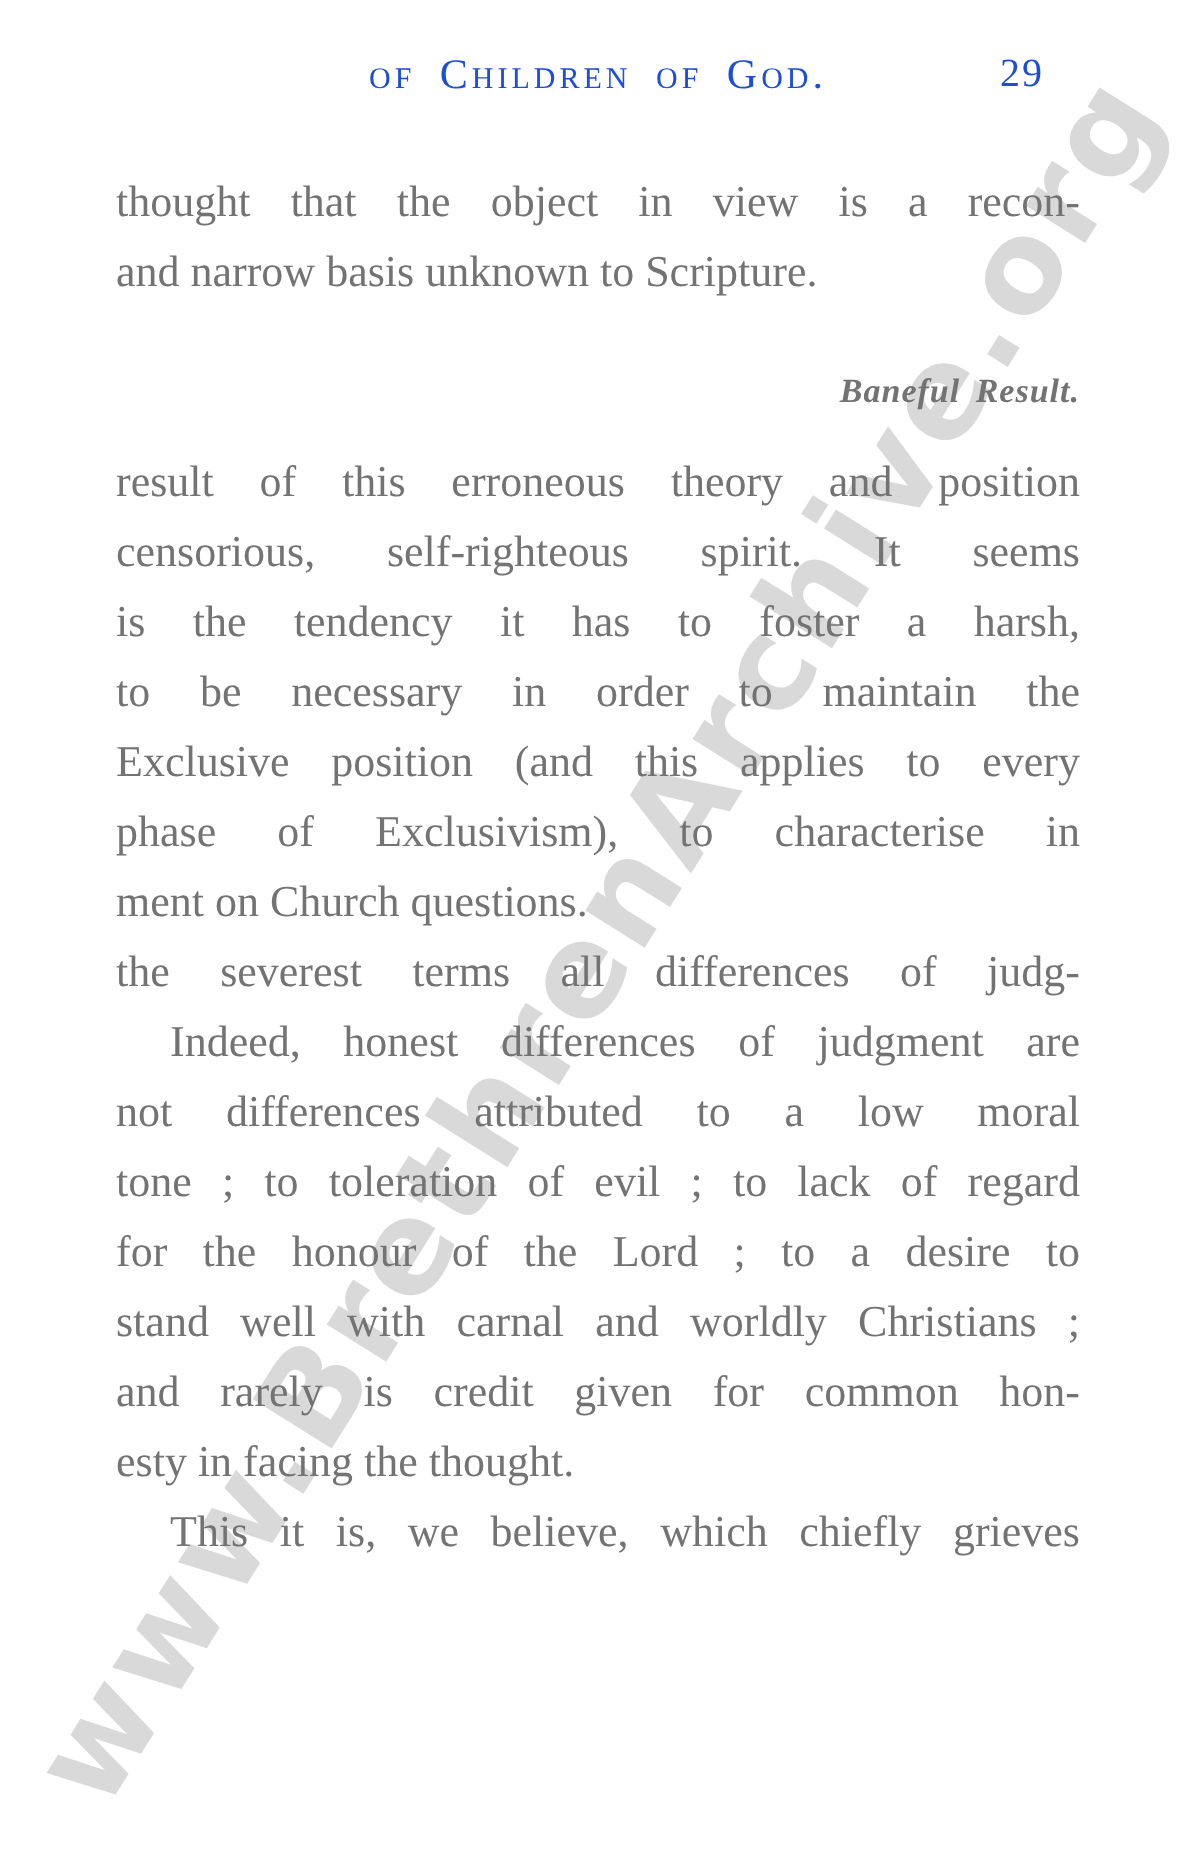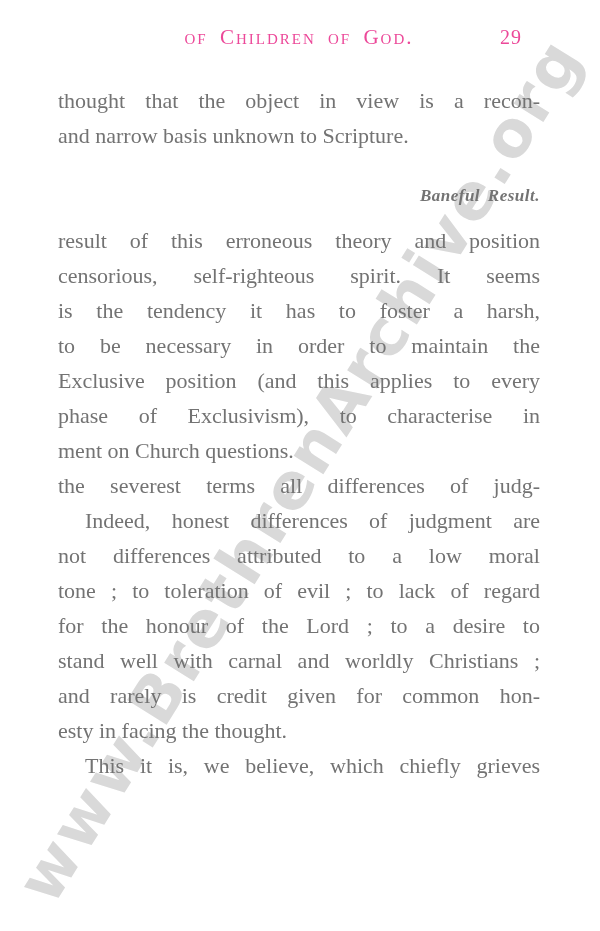--- a/index.html
+++ b/index.html
@@ -26,21 +26,21 @@
     z-index: 0;
     user-select: none;
   }
   .header {
     position: absolute;
     left: 58px;
     top: 24px;
     width: 482px;
     height: 28px;
     z-index: 1;
-    color: #ec4899;
+    color: #1d4ed8;
   }
   .running-title {
     display: block;
     text-align: center;
     font-variant: small-caps;
     font-size: 21px;
     letter-spacing: 2px;
     word-spacing: 5px;
     line-height: 26px;
   }

